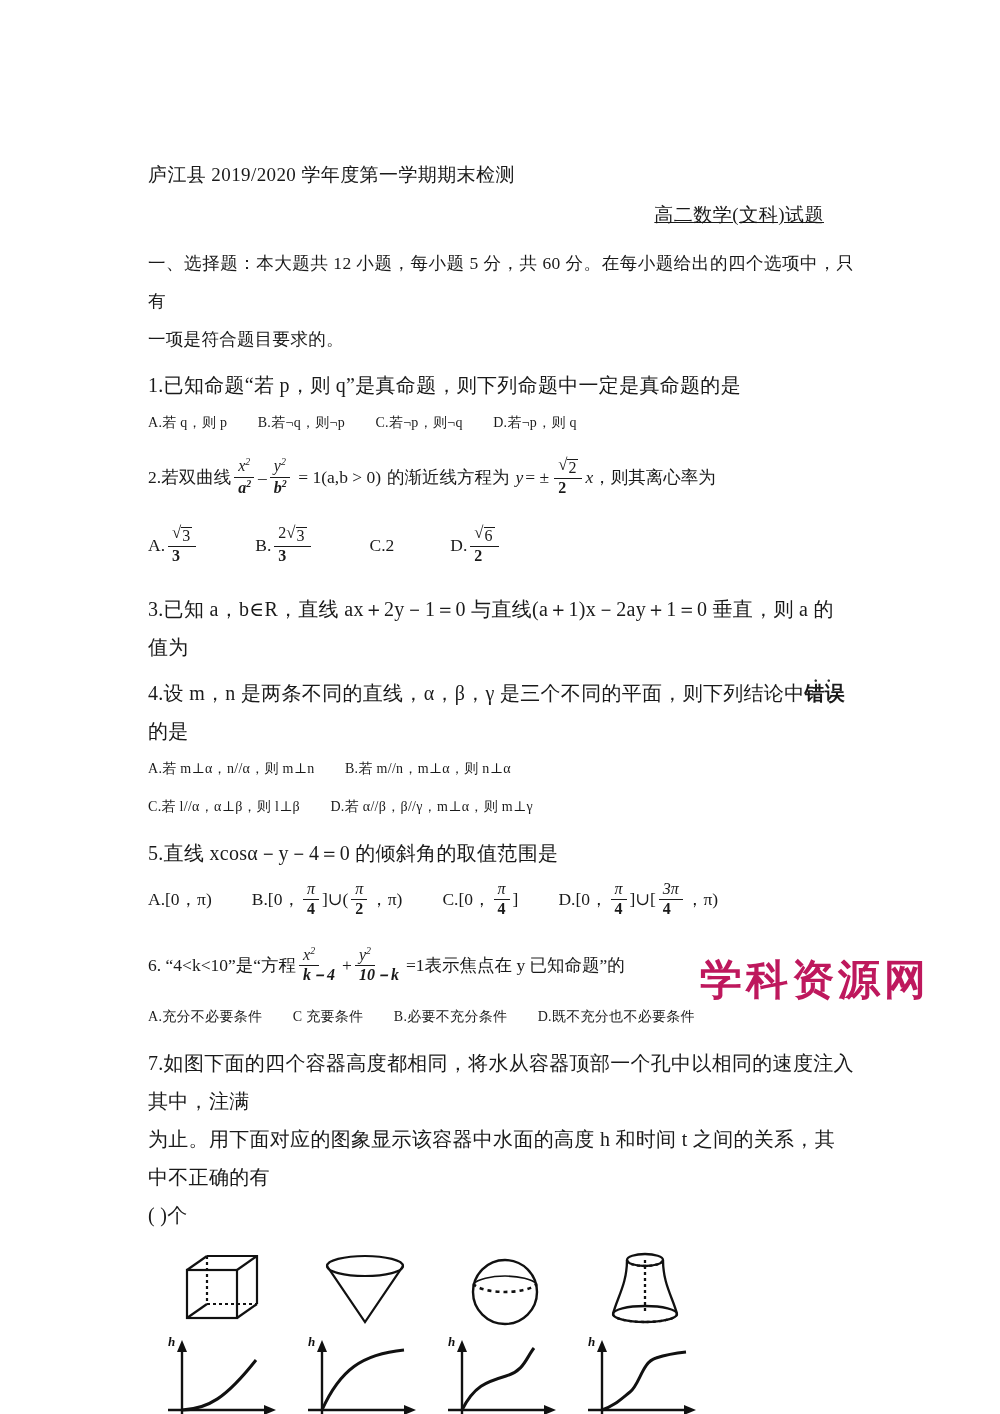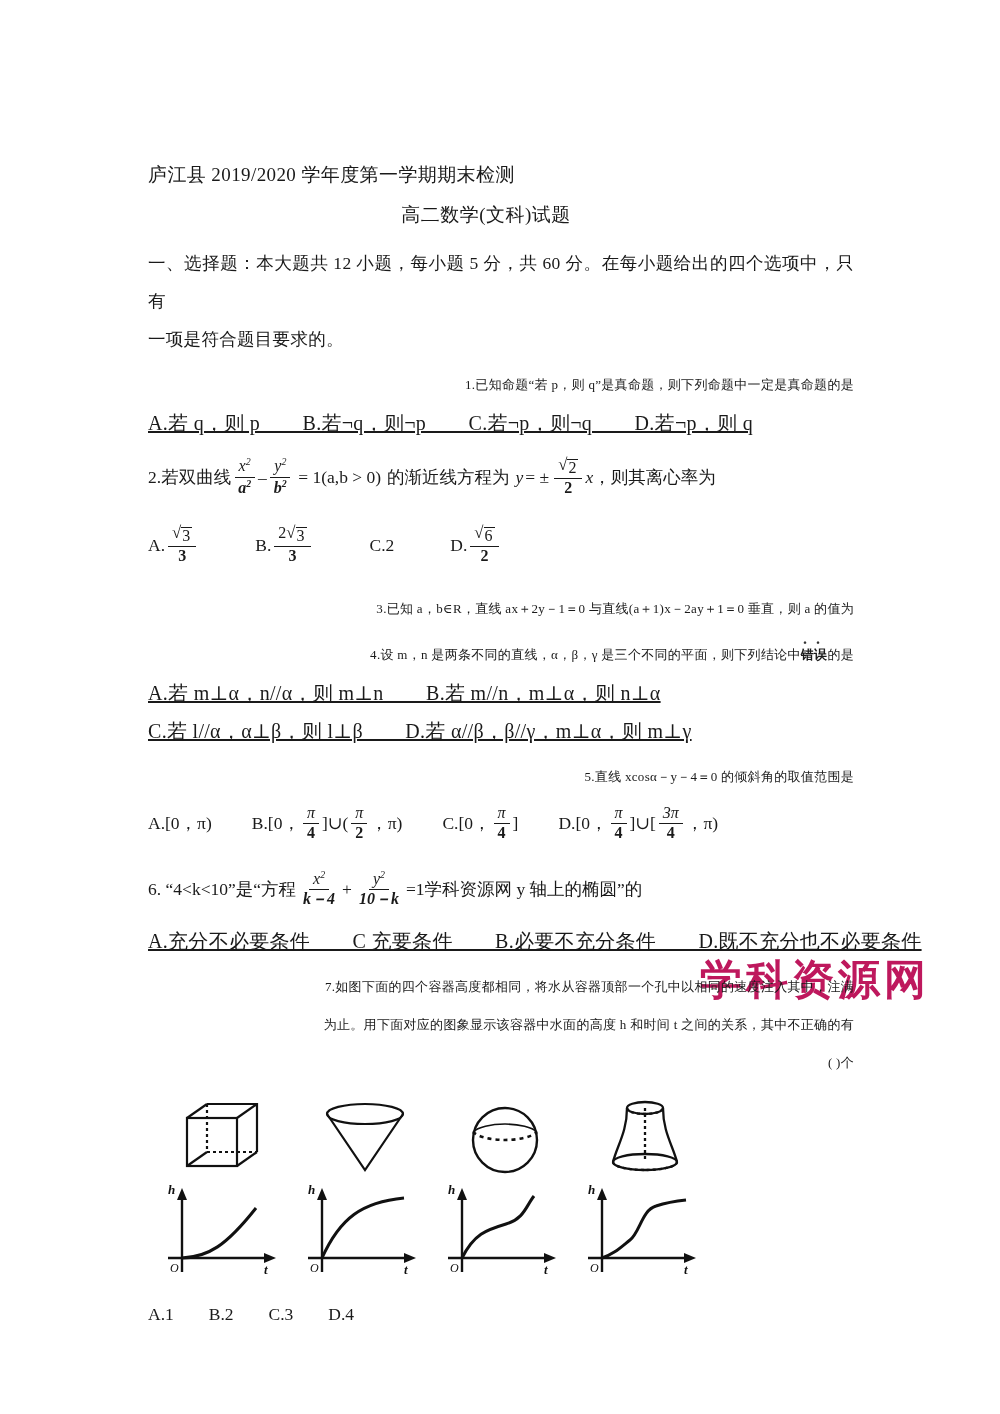--- a/index.html
+++ b/index.html
@@ -32,62 +32,61 @@
   
   .doc-title {
     font-size: 19px;
     line-height: 30px;
     letter-spacing: 0.4px;
     margin-bottom: 10px;
   }
   .sub-title {
     font-size: 19px;
     line-height: 30px;
-    text-align: center;
+    text-align: right;
     margin-right: 30px;
     margin-bottom: 14px;
     letter-spacing: 0.5px;
+    text-decoration: underline;
   }
   
   .para {
     font-size: 17.5px;
     line-height: 38px;
     letter-spacing: 0.3px;
     text-align: justify;
   }
   .qline {
-    font-size: 13px;
+    font-size: 20px;
     line-height: 38px;
     letter-spacing: 0.3px;
-    text-align: right;
   }
   .opts {
-    font-size: 20px;
+    font-size: 14px;
     line-height: 38px;
     white-space: pre;
     letter-spacing: 0.3px;
-    text-decoration: underline;
   }
   .block { margin-top: 8px; }
   .mathline {
     display: flex;
     align-items: center;
     flex-wrap: wrap;
     font-size: 17.5px;
     line-height: 30px;
     min-height: 54px;
   }
   .mathline .gap { display: inline-block; }
   
   .mi { font-family: "Liberation Serif", serif; font-style: italic; }
   .mn { font-family: "Liberation Serif", serif; }
   .frac {
     display: inline-flex;
     flex-direction: column;
-    align-items: center;
+    align-items: flex-start;
     vertical-align: middle;
     margin: 0 3px;
     font-size: 16px;
     line-height: 1.05;
   }
   .frac .num {
     padding: 0 4px 1px 4px;
     border-bottom: 1.2px solid #1a1a1a;
     white-space: nowrap;
   }
@@ -312,21 +311,21 @@
         <span class="frac">
           <span class="num"><span class="mi">x</span><sup class="exp">2</sup></span>
           <span class="den mi">k－4</span>
         </span>
         <span>+</span>
         <span class="frac">
           <span class="num"><span class="mi">y</span><sup class="exp">2</sup></span>
           <span class="den mi">10－k</span>
         </span>
         <span class="mn">=1</span>
-        <span>学科资源网 y 轴上的椭圆”的</span>
+        <span>表示焦点在 y 已知命题”的</span>
       </div>
       <div class="opts" style="margin-top:6px">A.充分不必要条件        C 充要条件        B.必要不充分条件        D.既不充分也不必要条件</div>
     </div>
 
     <div class="block">
       <div class="qline">7.如图下面的四个容器高度都相同，将水从容器顶部一个孔中以相同的速度注入其中，注满</div>
       <div class="qline">为止。用下面对应的图象显示该容器中水面的高度 h 和时间 t 之间的关系，其中不正确的有</div>
       <div class="qline">(      )个</div>
 
       <div class="figs">

